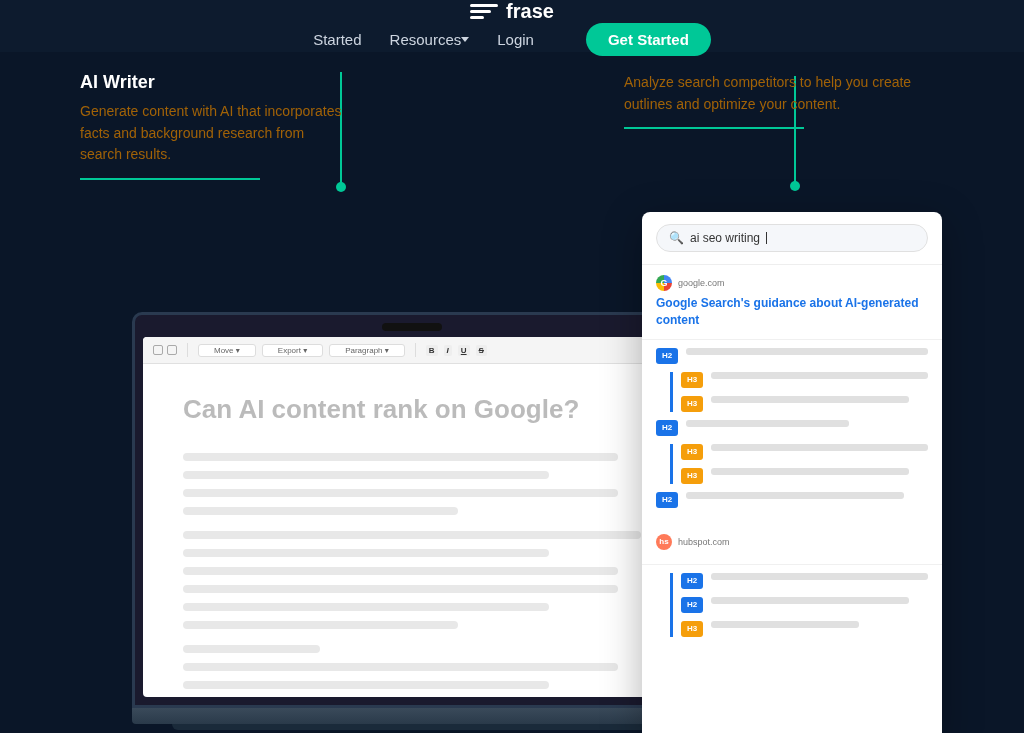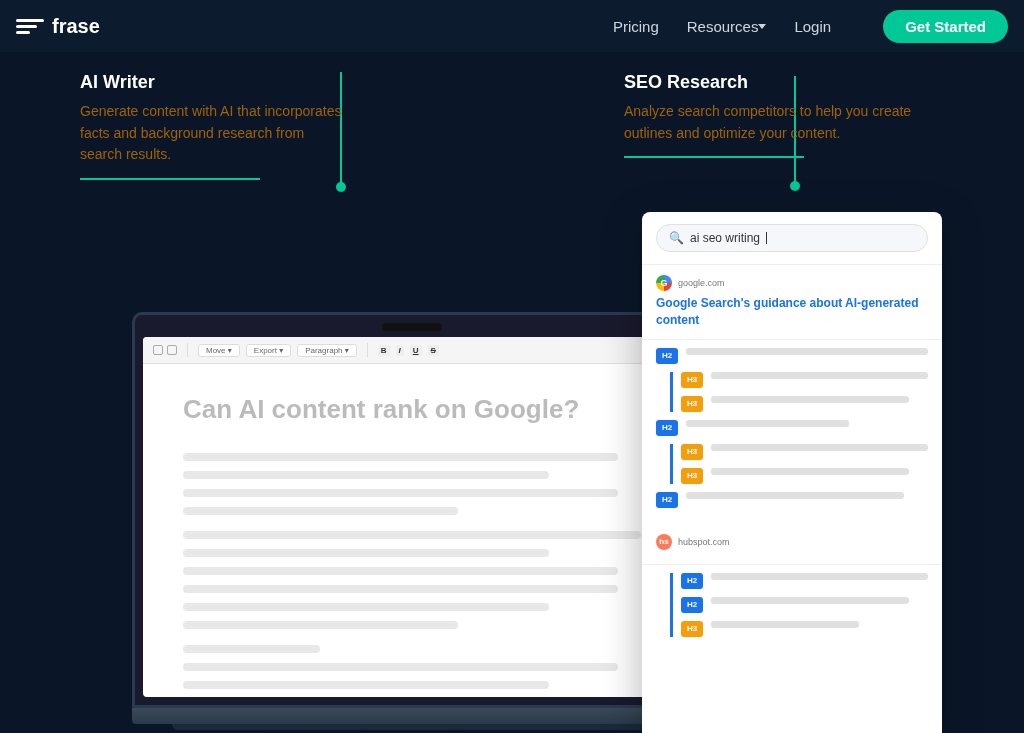--- a/index.html
+++ b/index.html
@@ -12,22 +12,24 @@
       position: relative;
     }
 
     
     nav {
       position: absolute;
       top: 0; left: 0; right: 0;
       height: 52px;
       background: #0d1b2e;
       display: flex;
-      padding: 0 16px;
+      align-items: center;
+      padding: 0 32px;
       z-index: 100;
+      flex-direction: column;
     }
     .nav-logo {
       display: flex;
       align-items: center;
       gap: 8px;
       color: #fff;
       font-size: 20px;
       font-weight: 600;
       flex: 1;
     }
@@ -189,21 +191,21 @@
       height: 14px;
       background: #ddd;
       margin: 0 4px;
     }
     .toolbar-text {
       font-size: 9px;
       color: #666;
       background: #fff;
       border: 1px solid #ddd;
       border-radius: 3px;
-      padding: 1px 7px;
+      padding: 1px 15px;
     }
     .toolbar-btn {
       font-size: 8px;
       color: #333;
       font-weight: 700;
       padding: 1px 3px;
       background: #eee;
       border-radius: 2px;
     }
 
@@ -388,40 +390,39 @@
 <nav>
   <div class="nav-logo">
     <div class="logo-icon">
       <span></span>
       <span></span>
       <span></span>
     </div>
     <span>frase</span>
   </div>
   <div class="nav-links">
-    <a class="nav-link">Pricing</a>
+    <a class="nav-link">Started</a>
     <a class="nav-link nav-link-resources">
       <span>Resources</span>
       <span class="chevron-down"></span>
     </a>
     <a class="nav-link">Login</a>
     <button class="btn-get-started">Get Started</button>
   </div>
 </nav>
 
 <div class="main">
 
   <div class="feature-labels">
     <div class="feature-label">
       <h3>AI Writer</h3>
       <p>Generate content with AI that incorporates facts and background research from search results.</p>
       <div class="feature-line"></div>
     </div>
     <div class="feature-label feature-label-right">
-      <h3>SEO Research</h3>
       <p>Analyze search competitors to help you create outlines and optimize your content.</p>
       <div class="feature-line"></div>
     </div>
   </div>
 
   <div class="laptop-scene">
 
     <div style="position:absolute;left:258px;top:-110px;width:2px;height:115px;background:#00c897;z-index:20;">
       <div style="width:10px;height:10px;background:#00c897;border-radius:50%;position:absolute;bottom:-5px;left:-4px;"></div>
     </div>

